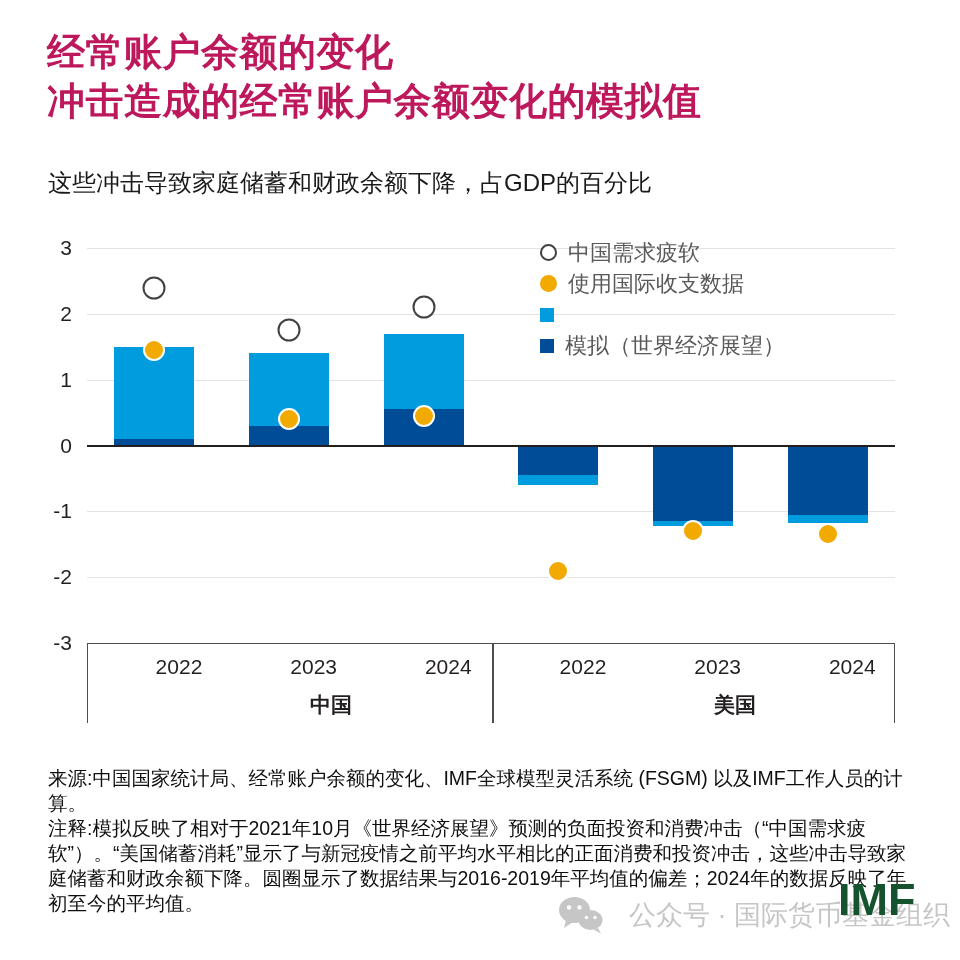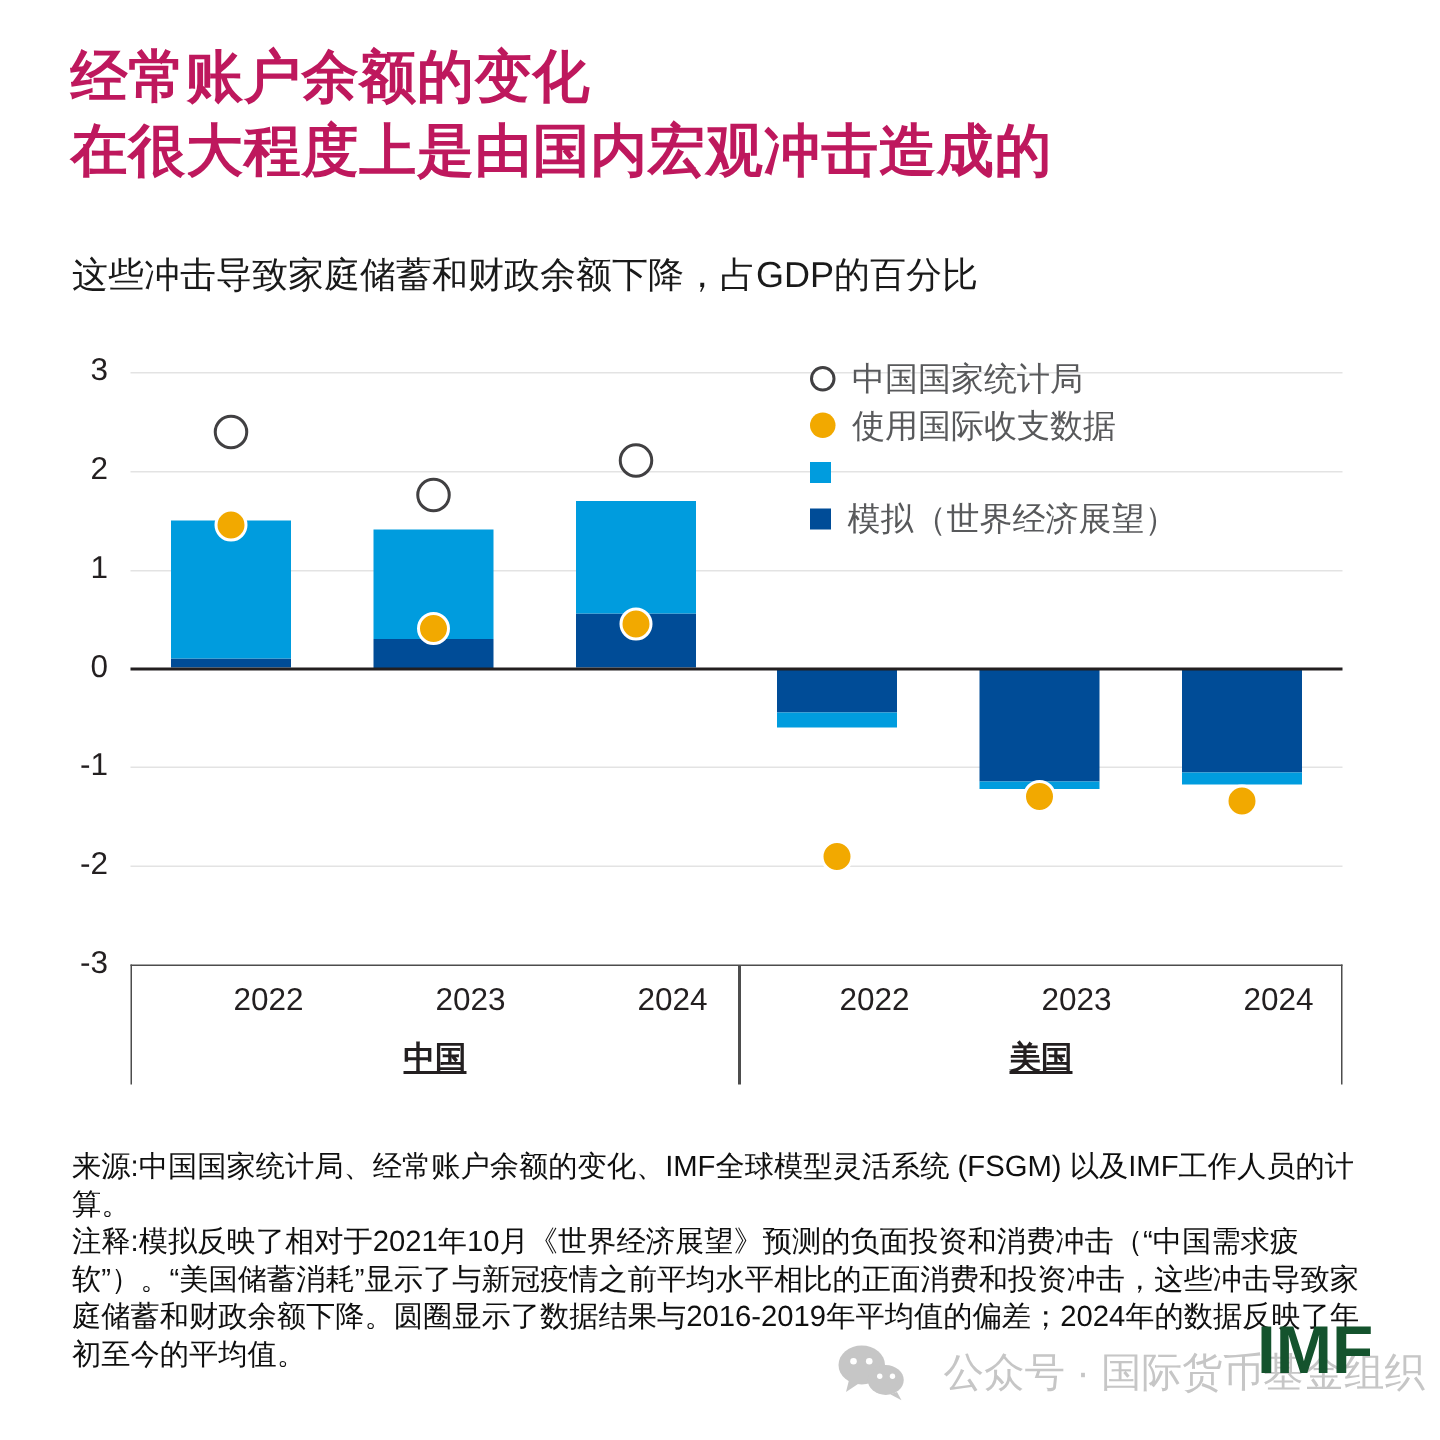--- a/index.html
+++ b/index.html
@@ -35,21 +35,21 @@
     position:absolute;width:22px;height:22px;box-sizing:border-box;
     border:2px solid #fff;border-radius:50%;background:#F2A900;
     transform:translate(-50%,-50%);z-index:4;
   }
   .xbox{
     position:absolute;left:87px;top:643px;width:808px;height:80px;box-sizing:border-box;
     border-top:1.5px solid #4d4d4d;border-left:1.5px solid #4d4d4d;border-right:1.5px solid #4d4d4d;
   }
   .xsep{position:absolute;top:0;bottom:0;width:1.5px;background:#4d4d4d;}
   .year-label{position:absolute;top:11px;width:94px;text-align:right;font-size:21px;color:#231f20;}
-  .group-label{position:absolute;top:47px;width:124px;text-align:center;font-size:21px;font-weight:700;color:#231f20;text-decoration:underline;}
+  .group-label{position:absolute;top:47px;width:124px;text-align:right;font-size:21px;font-weight:700;color:#231f20;}
   
   .legend{position:absolute;left:540px;top:237px;}
   .legend-row{display:flex;align-items:center;height:31px;gap:11px;font-size:22px;color:#58595b;}
   .lg-open{width:17px;height:17px;box-sizing:border-box;border:2px solid #414042;border-radius:50%;background:#fff;flex:0 0 auto;}
   .lg-circle{width:17px;height:17px;border-radius:50%;flex:0 0 auto;}
   .lg-square{width:14px;height:14px;flex:0 0 auto;}
   
   .notes{
     position:absolute;left:48px;top:766px;width:876px;
     font-size:19.5px;line-height:25px;color:#0f0f0f;
@@ -63,21 +63,21 @@
   .imf-logo{
     position:absolute;left:838px;top:874px;
     font-size:45px;font-weight:800;letter-spacing:0px;z-index:2;
   }
 </style>
 </head>
 <body>
 
 <div class="title">
   <div>经常账户余额的变化</div>
-  <div>在很大程度上是由国内宏观冲击造成的</div>
+  <div>冲击造成的经常账户余额变化的模拟值</div>
 </div>
 
 <div class="subtitle">这些冲击导致家庭储蓄和财政余额下降，占GDP的百分比</div>
 
 <div class="ylabels">
     <div class="ytick" style="top: 0px;">3</div>
     <div class="ytick" style="top: 65.8333px;">2</div>
     <div class="ytick" style="top: 131.667px;">1</div>
     <div class="ytick" style="top: 197.5px;">0</div>
     <div class="ytick" style="top: 263.333px;">-1</div>
@@ -123,21 +123,21 @@
     <div class="year-label" style="left: 559px;">2023</div>
     <div class="year-label" style="left: 693.667px;">2024</div>
     <div class="group-label" style="left: 140px;">中国</div>
     <div class="group-label" style="left: 544px;">美国</div>
     <div class="xsep" style="left: 404px;"></div>
   </div>
 
 <div class="legend">
   <div class="legend-row">
     <span class="lg-open"></span>
-    <span>中国国家统计局</span>
+    <span>中国需求疲软</span>
   </div>
   <div class="legend-row">
     <span class="lg-circle" style="background: rgb(242, 169, 0);"></span>
     <span>使用国际收支数据</span>
   </div>
   <div class="legend-row">
     <span class="lg-square" style="background: rgb(0, 156, 222);"></span>
   </div>
   <div class="legend-row">
     <span class="lg-square" style="background: rgb(0, 76, 151);"></span>

